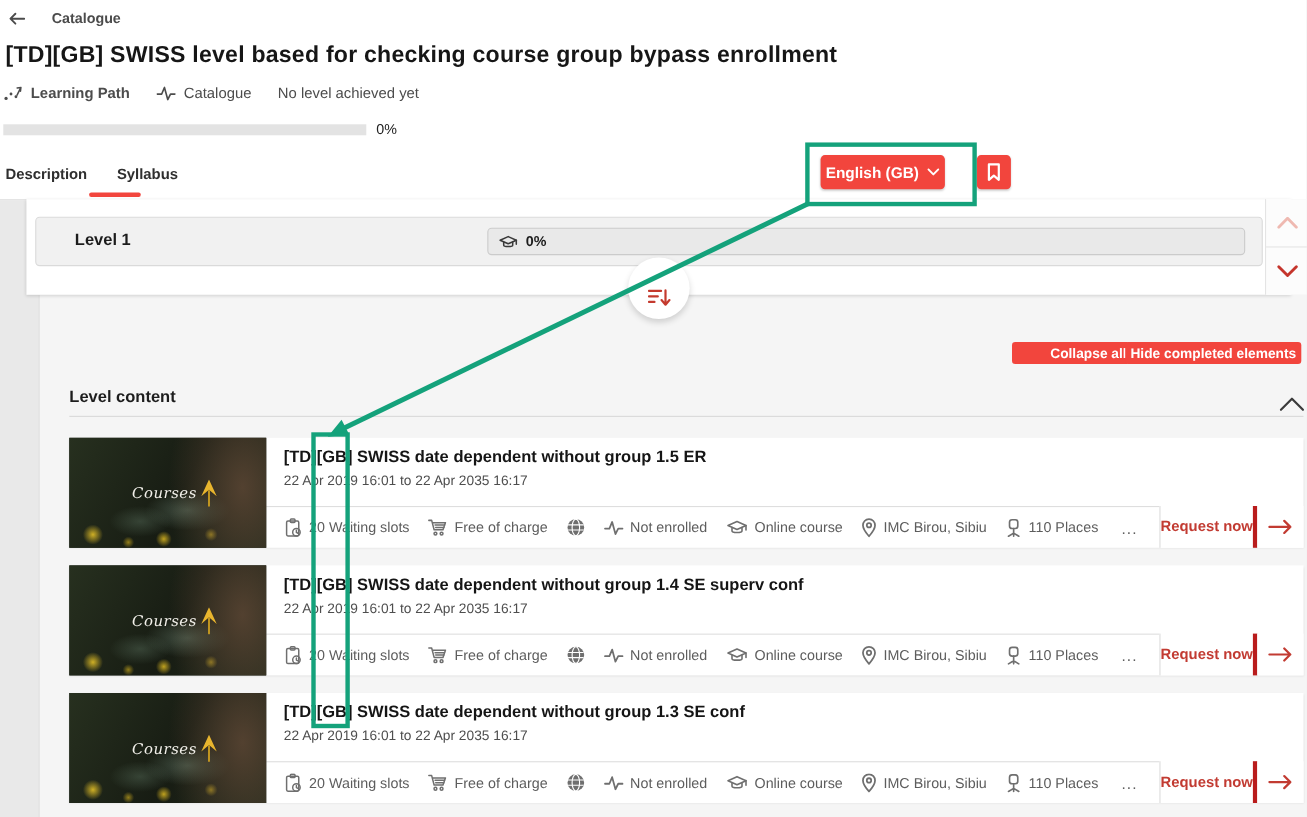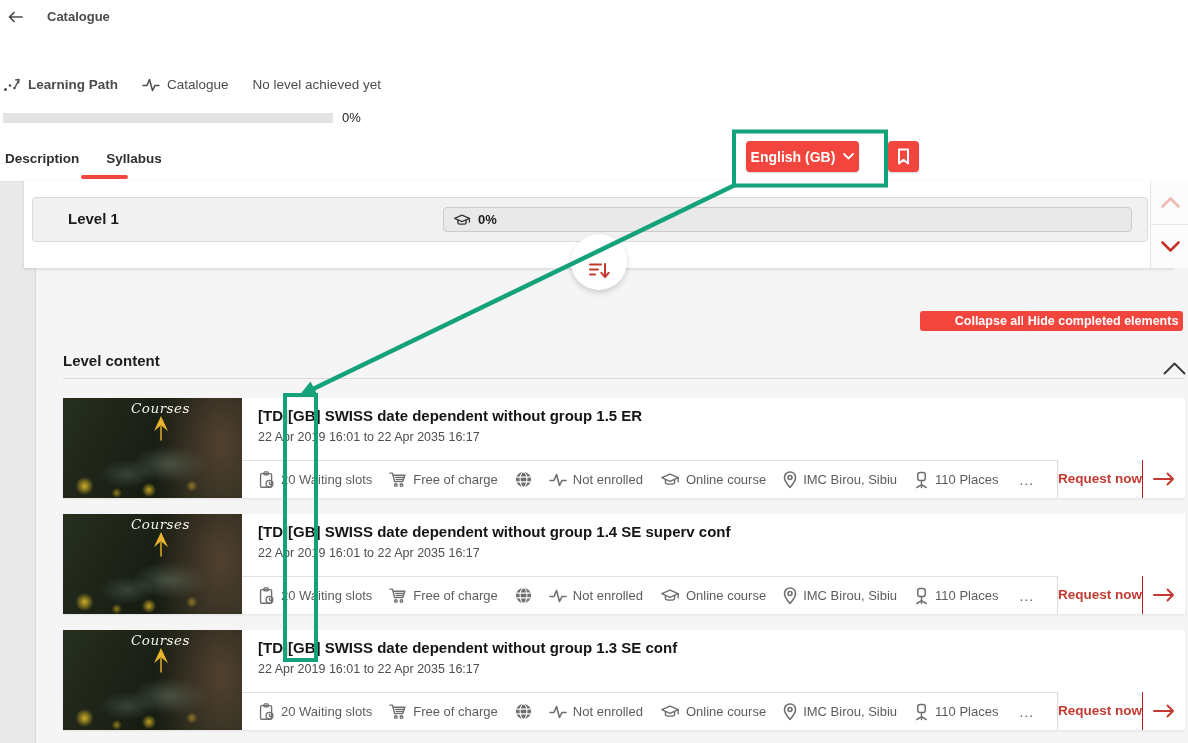--- a/index.html
+++ b/index.html
@@ -30,21 +30,21 @@
       radial-gradient(40px 20px at 36% 76%, rgba(120,150,128,.30), rgba(0,0,0,0) 70%),
       radial-gradient(14px 14px at 12% 88%, rgba(238,200,40,.85), rgba(0,0,0,0) 65%),
       radial-gradient(11px 11px at 48% 92%, rgba(232,194,34,.8), rgba(0,0,0,0) 65%),
       radial-gradient(9px 9px at 72% 88%, rgba(230,192,32,.7), rgba(0,0,0,0) 65%),
       radial-gradient(8px 8px at 30% 95%, rgba(226,188,30,.6), rgba(0,0,0,0) 65%),
       linear-gradient(118deg,#27301f 0%,#171c13 55%,#232a1c 100%);}
   .cover{position:absolute;left:938px;top:37px;width:250px;height:144px;border-radius:3px;z-index:2;}
   .cover .art{position:absolute;left:0;top:0;right:0;bottom:0;display:flex;align-items:center;justify-content:center;gap:9px;padding-top:14px;}
   .cover-label{color:#f4f4f2;font-size:27px;letter-spacing:1px;}
   .thumb-label{color:#f2f0ea;font-family:"DejaVu Serif","Liberation Serif",serif;font-style:italic;font-size:13.5px;letter-spacing:.5px;}
-  .thumb .art{position:absolute;left:0;top:0;right:0;bottom:0;display:flex;flex-direction:column;align-items:center;padding-top:2px;padding-left:16px;}
+  .thumb .art{position:absolute;left:0;top:0;right:0;bottom:0;display:flex;flex-direction:row;align-items:center;justify-content:center;padding-top:2px;padding-left:16px;}
 
   
   .level-card{position:absolute;left:0;top:181px;width:1150px;height:87px;background:#fff;box-shadow:0 1px 3px rgba(0,0,0,.14);z-index:3;margin-left:24px;}
   .level-bar{position:absolute;left:8px;top:16px;width:1114px;height:43px;background:#f1f1f1;border:1px solid #dadada;border-radius:4px;cursor:pointer;}
   .level-title{position:absolute;left:35px;top:12px;font-size:15px;font-weight:bold;color:#1c1c1c;}
   .lvl-progress{position:absolute;left:410px;right:15px;top:9px;height:23px;background:#e9e9e9;border:1px solid #cbcbcb;border-radius:4px;display:flex;align-items:center;gap:7px;padding-left:9px;font-size:13px;font-weight:bold;color:#1c1c1c;}
   .right-strip{position:absolute;left:1150px;top:181px;width:38px;height:87px;background:#fcfcfc;border-left:1px solid #e4e4e4;z-index:3;}
   .strip-cell{height:43px;display:flex;align-items:center;justify-content:center;cursor:pointer;}
   .strip-cell.first{border-bottom:1px solid #e4e4e4;}
   .sort-fab{position:absolute;left:571px;top:234px;width:56px;height:56px;border-radius:50%;background:#fff;box-shadow:0 3px 6px rgba(0,0,0,.16);z-index:4;cursor:pointer;}
@@ -63,21 +63,21 @@
   .row{position:absolute;left:63px;width:1122px;height:100px;background:#fff;box-shadow:0 1px 2px rgba(0,0,0,.08);display:flex;z-index:2;}
   .thumb{width:179px;height:100px;flex:0 0 179px;cursor:pointer;}
   .row-right{flex:1;display:flex;flex-direction:column;min-width:0;}
   .row-info{height:62px;padding:9px 0 0 16px;box-sizing:border-box;}
   .row-title{font-size:15px;font-weight:bold;color:#151515;white-space:nowrap;cursor:pointer;}
   .row-dates{font-size:12.5px;color:#4e4e4e;margin-top:6px;}
   .row-strip{height:38px;display:flex;align-items:stretch;}
   .attrs{flex:1;display:flex;align-items:center;gap:17px;padding-left:16px;border-top:1px solid #dedede;color:#5d5d5d;font-size:13px;min-width:0;overflow:hidden;}
   .attr{display:flex;align-items:center;gap:6px;white-space:nowrap;}
   .more{color:#5d5d5d;font-size:14px;cursor:pointer;letter-spacing:1px;margin-left:4px;}
-  .req-cell{width:84px;flex:0 0 84px;border-left:1px solid #dcdcdc;border-right:1px solid #b91c1c;display:flex;align-items:center;justify-content:center;text-align:center;font-size:13.5px;font-weight:bold;color:#c23b32;line-height:1.1;cursor:pointer;background:#fff;}
+  .req-cell{width:84px;flex:0 0 84px;border-left:1px solid #dcdcdc;border-right:4px solid #b91c1c;display:flex;align-items:center;justify-content:center;text-align:center;font-size:13.5px;font-weight:bold;color:#c23b32;line-height:1.1;cursor:pointer;background:#fff;}
   .arrow-cell{width:42px;flex:0 0 42px;display:flex;align-items:center;justify-content:center;cursor:pointer;background:#fff;}
 
   
   .ic{stroke:#6f6f6f;fill:none;stroke-width:1.6;stroke-linecap:round;stroke-linejoin:round;}
   .ic-dark{stroke:#3a3a3a;fill:none;stroke-width:1.7;stroke-linecap:round;stroke-linejoin:round;}
 
   
   .anno{position:absolute;left:0;top:0;z-index:10;pointer-events:none;}
 </style>
 </head>
@@ -85,20 +85,21 @@
 
 <div id="stage">
 
   <div class="header">
     <div class="breadcrumb">
       <svg width="15" height="12" viewBox="0 0 15 12">
           <path d="M14 6 H2 M6 1.5 L1.5 6 L6 10.5" stroke="#4b4b4b" stroke-width="1.7" fill="none" stroke-linecap="round" stroke-linejoin="round"></path>
         </svg>
       <span>Catalogue</span>
     </div>
+    <div class="page-title">[TD][GB] SWISS level based for checking course group bypass enrollment</div>
 
     <div class="meta">
       <span class="mi bold">
         <svg width="18" height="17" viewBox="0 0 18 17">
           <circle cx="2.5" cy="13.5" r="1.5" fill="#4c4c4c"></circle>
             <circle cx="7" cy="9.5" r="1.3" fill="#4c4c4c"></circle>
             <circle cx="11.5" cy="12" r="1.3" fill="#4c4c4c"></circle>
           <path d="M12.5 10.5 L16 3.5 M16 3.5 l-3.4 .4 M16 3.5 l-.4 3.4" stroke="#4c4c4c" stroke-width="1.4" fill="none" stroke-linecap="round"></path>
         </svg>
         <span>Learning Path</span>

